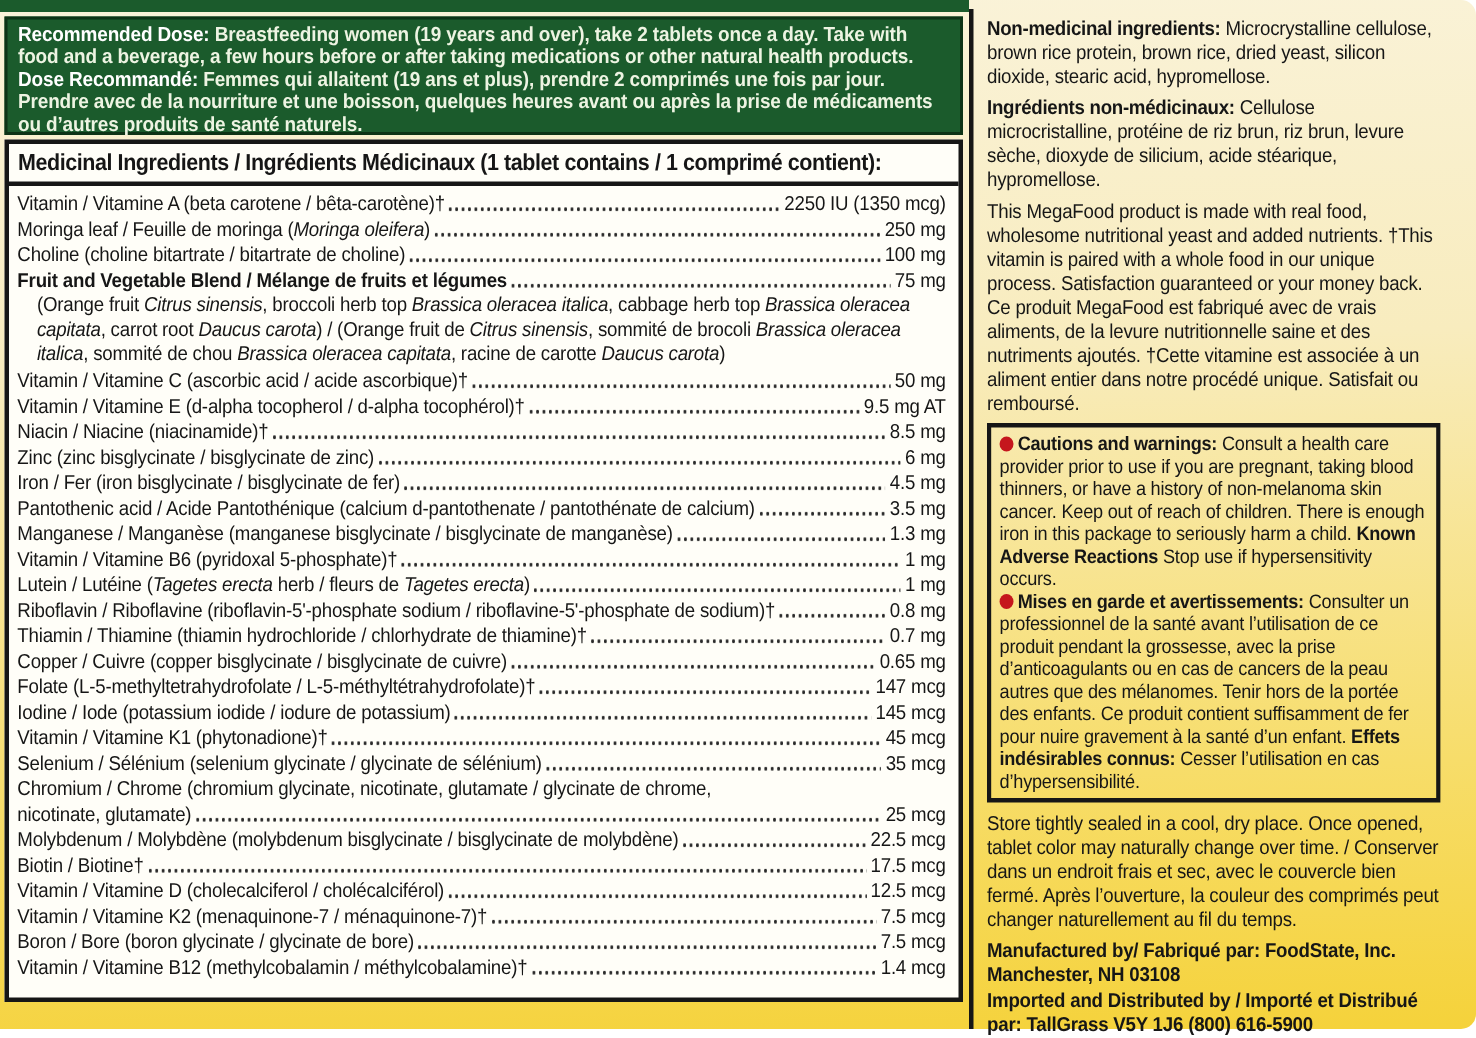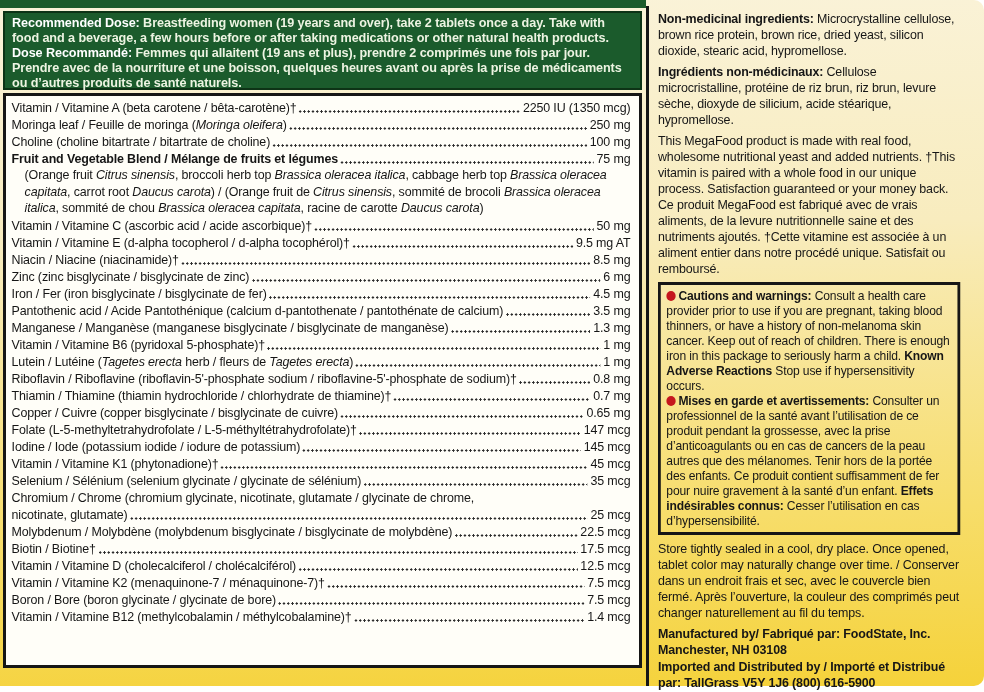--- a/index.html
+++ b/index.html
@@ -93,20 +93,23 @@
   <div class="top-strip"></div>
 
   <div class="dose-box">
     <div class="condense">
       <p><b>Recommended Dose:</b><span> Breastfeeding women (19 years and over), take 2 tablets once a day.  Take with food and a beverage, a few hours before or after taking medications or other natural health products.</span></p>
       <p><b>Dose Recommandé:</b><span> Femmes qui allaitent (19 ans et plus), prendre 2 comprimés une fois par jour. Prendre avec de la nourriture et une boisson, quelques heures avant ou après la prise de médicaments ou d’autres produits de santé naturels.</span></p>
     </div>
   </div>
 
   <div class="med-table">
+    <div class="med-header">
+      <span class="condense" style="display:inline-block;">Medicinal Ingredients / Ingrédients Médicinaux  (1 tablet contains / 1 comprimé contient):</span>
+    </div>
     <div class="med-rows condense" id="med-rows">
         <div class="mrow">
           <span class="mname"><span>Vitamin / Vitamine A (beta carotene / bêta-carotène)†</span></span>
           <span class="leader"></span>
           <span class="mamt">2250 IU (1350 mcg)</span>
         </div>
         <div class="mrow">
           <span class="mname"><span>Moringa leaf / Feuille de moringa (</span><i>Moringa oleifera</i><span>)</span></span>
           <span class="leader"></span>
           <span class="mamt">250 mg</span>

